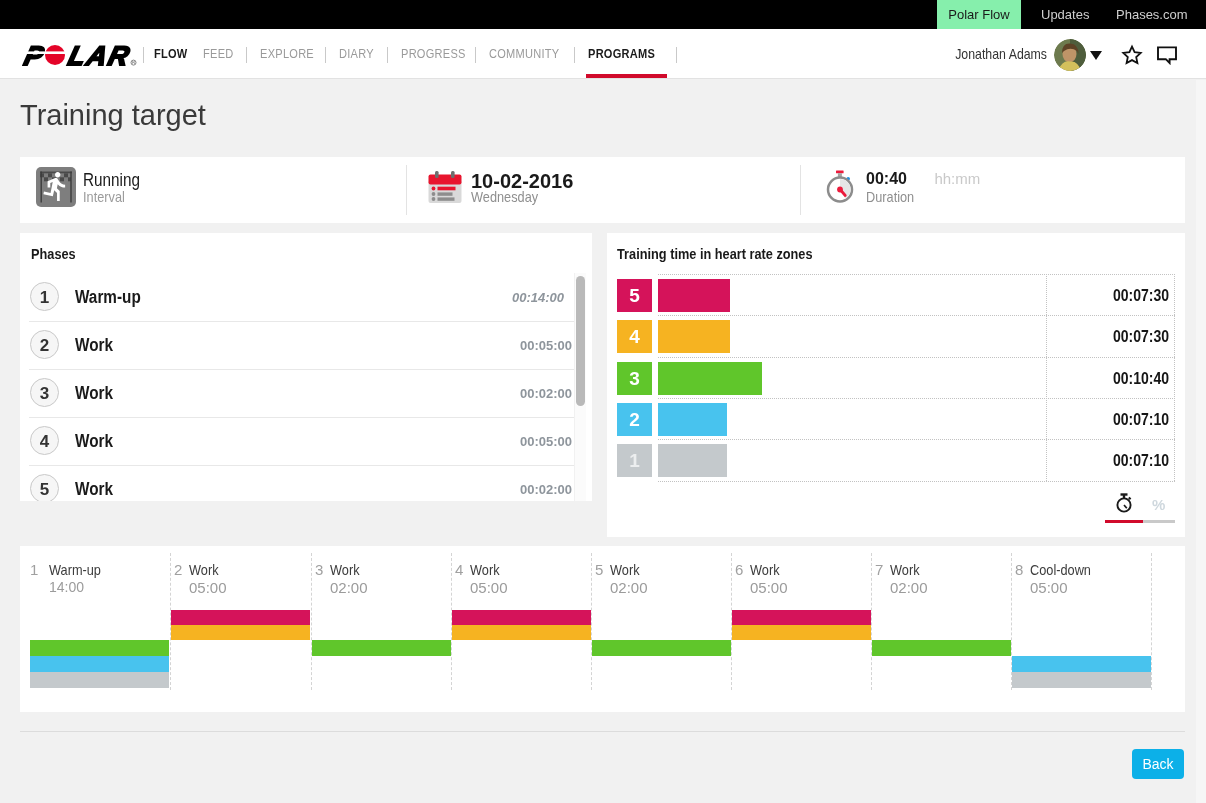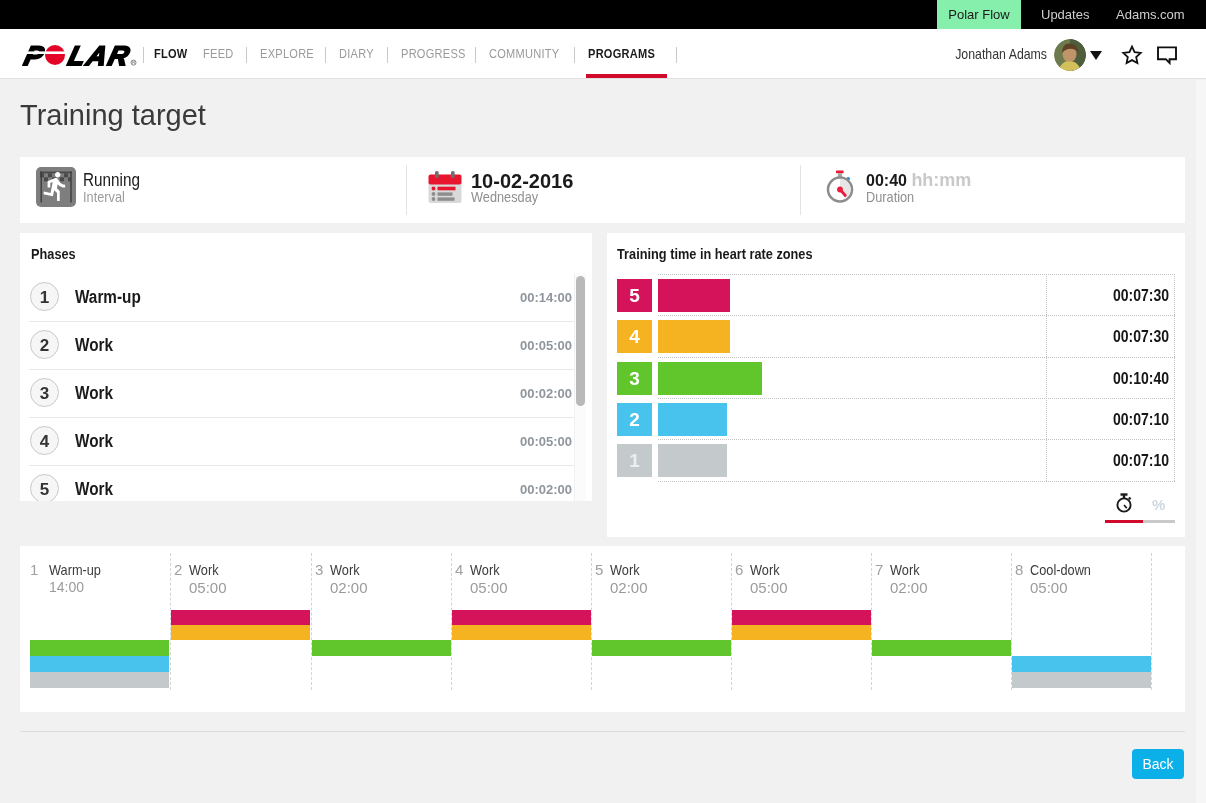--- a/index.html
+++ b/index.html
@@ -5,21 +5,21 @@
 html,body{width:1206px;height:803px;background:#f1f1f1;font-family:"Liberation Sans",sans-serif;position:relative;overflow:hidden;}
 .abs{position:absolute;}
 .card{position:absolute;background:#fff;}
 .cx{transform:scaleX(0.85);transform-origin:0 50%;white-space:nowrap;}
 .cxr{transform:scaleX(0.85);transform-origin:100% 50%;white-space:nowrap;}
 </style></head><body>
 
 <div class="abs" style="left:0;top:0;width:1206px;height:29px;background:#000;"></div>
 <div class="abs" style="left:937px;top:0;width:84px;height:29px;background:#86efac;text-align:center;font-size:13px;line-height:29px;color:#1a1a1a;">Polar Flow</div>
 <div class="abs" style="left:1041px;top:0;font-size:13px;line-height:29px;color:#cfcfcf;">Updates</div>
-<div class="abs" style="left:1116px;top:0;font-size:13px;line-height:29px;color:#cfcfcf;">Adams.com</div>
+<div class="abs" style="left:1116px;top:0;font-size:13px;line-height:29px;color:#cfcfcf;">Phases.com</div>
 <div class="abs" style="left:0;top:29px;width:1206px;height:50px;background:#fff;border-bottom:1px solid #e2e2e2;"></div>
 <svg class="abs" style="left:22px;top:44px;" width="116" height="22" viewBox="0 0 116 22">
 <g transform="skewX(-14)" font-family="Liberation Sans,sans-serif" font-weight="bold" font-style="italic" font-size="27">
 <text x="6" y="21" stroke="#000" stroke-width="2" fill="#000">P</text>
 <text x="50" y="21" stroke="#000" stroke-width="2" fill="#000" letter-spacing="2">LAR</text>
 </g>
 <circle cx="33" cy="11" r="10" fill="#e40428"></circle>
 <rect x="0" y="7.4" width="44" height="2.6" fill="#fff"></rect>
 <circle cx="111.5" cy="18.6" r="2.5" fill="none" stroke="#666" stroke-width="0.8"></circle>
 <text x="110" y="20.3" font-size="4.4" fill="#666">R</text>
@@ -102,27 +102,27 @@
 <div class="abs cx" style="left:471px;top:188px;font-size:15px;color:#8f8f8f;">Wednesday</div>
 <svg class="abs" style="left:825px;top:168px;" width="30" height="38" viewBox="0 0 30 38">
 <rect x="11" y="2.6" width="7.6" height="2.6" rx="0.5" fill="#ec1b3c"></rect>
 <rect x="12.9" y="5.2" width="4" height="5" fill="#a3a3a3"></rect>
 <circle cx="23.2" cy="10.8" r="1.8" fill="#1e90e0"></circle>
 <circle cx="15" cy="21.5" r="12" fill="#fff" stroke="#8c8c8c" stroke-width="2.5"></circle>
 <path d="M15 21.5 L15 10.9 A10.6 10.6 0 0 1 20.3 30.7 Z" fill="#e6e6e6"></path>
 <line x1="15.5" y1="22" x2="20.3" y2="27.5" stroke="#ec1b3c" stroke-width="2.7" stroke-linecap="round"></line>
 <circle cx="15" cy="21.5" r="2.9" fill="#ec1b3c"></circle>
 </svg>
-<div class="abs" style="left:866px;top:170px;font-size:16px;font-weight:bold;color:#1a1a1a;">00:40 <span style="font-weight:bold;font-size:18px;color:#c9c9c9;">hh:mm</span></div>
+<div class="abs" style="left:866px;top:170px;font-size:16px;font-weight:bold;color:#1a1a1a;">00:40 <span style="font-weight:normal;font-size:15px;color:#c9c9c9;margin-left:23px;">hh:mm</span></div>
 <div class="abs cx" style="left:866px;top:188px;font-size:15px;color:#8f8f8f;">Duration</div>
 <div class="card" style="left:20px;top:233px;width:572px;height:268px;overflow:hidden;">
 <div class="abs cx" style="left:11px;top:12px;font-size:15px;font-weight:bold;color:#1a1a1a;">Phases</div>
 <div class="abs" style="left:10px;top:49px;width:29px;height:29px;border:1px solid #c9c9c9;border-radius:50%;background:#f6f6f6;text-align:center;line-height:29px;font-size:17px;font-weight:bold;color:#333;">1</div>
 <div class="abs cx" style="left:55px;top:49px;font-size:18px;font-weight:bold;color:#1a1a1a;line-height:31px;">Warm-up</div>
-<div class="abs" style="right:20px;top:49px;font-size:13px;font-weight:bold;color:#8e959c;line-height:31px;">00:14:00</div>
+<div class="abs" style="right:28px;top:49px;font-size:13px;font-weight:bold;color:#8e959c;line-height:31px;font-style:italic;">00:14:00</div>
 <div class="abs" style="left:9px;top:88px;width:546px;height:1px;background:#e8e8e8;"></div>
 <div class="abs" style="left:10px;top:97px;width:29px;height:29px;border:1px solid #c9c9c9;border-radius:50%;background:#f6f6f6;text-align:center;line-height:29px;font-size:17px;font-weight:bold;color:#333;">2</div>
 <div class="abs cx" style="left:55px;top:97px;font-size:18px;font-weight:bold;color:#1a1a1a;line-height:31px;">Work</div>
 <div class="abs" style="right:20px;top:97px;font-size:13px;font-weight:bold;color:#8e959c;line-height:31px;">00:05:00</div>
 <div class="abs" style="left:9px;top:136px;width:546px;height:1px;background:#e8e8e8;"></div>
 <div class="abs" style="left:10px;top:145px;width:29px;height:29px;border:1px solid #c9c9c9;border-radius:50%;background:#f6f6f6;text-align:center;line-height:29px;font-size:17px;font-weight:bold;color:#333;">3</div>
 <div class="abs cx" style="left:55px;top:145px;font-size:18px;font-weight:bold;color:#1a1a1a;line-height:31px;">Work</div>
 <div class="abs" style="right:20px;top:145px;font-size:13px;font-weight:bold;color:#8e959c;line-height:31px;">00:02:00</div>
 <div class="abs" style="left:9px;top:184px;width:546px;height:1px;background:#e8e8e8;"></div>
 <div class="abs" style="left:10px;top:193px;width:29px;height:29px;border:1px solid #c9c9c9;border-radius:50%;background:#f6f6f6;text-align:center;line-height:29px;font-size:17px;font-weight:bold;color:#333;">4</div>

